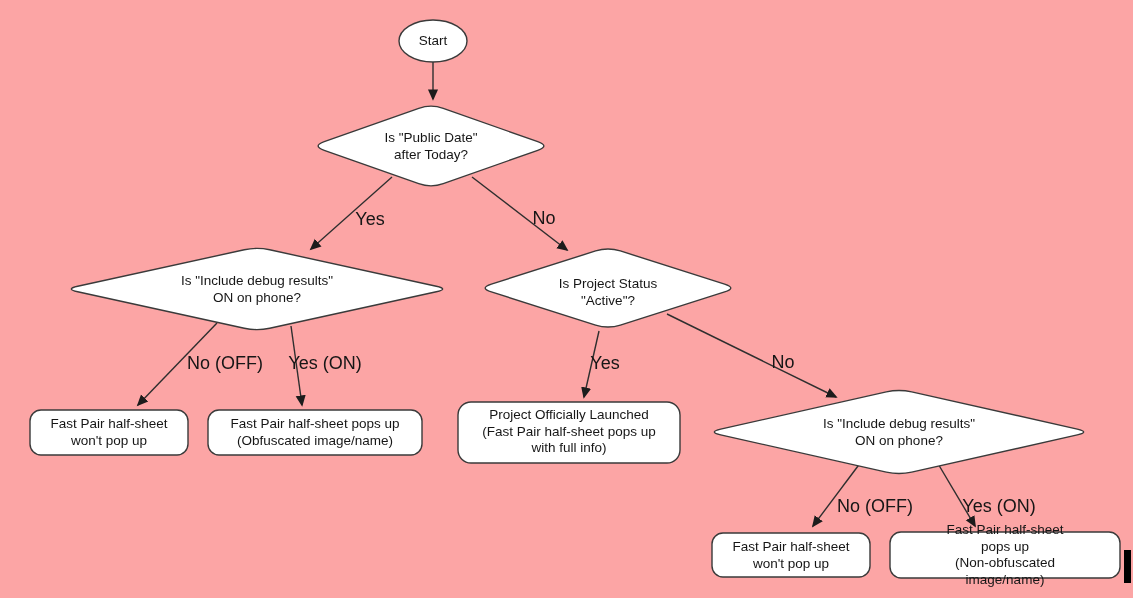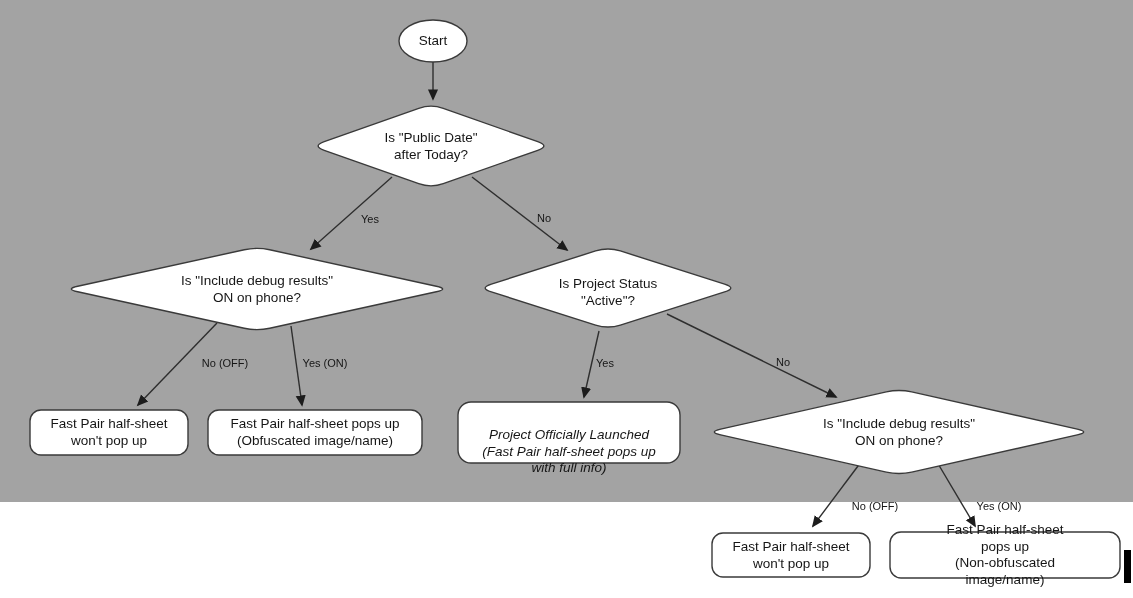--- a/index.html
+++ b/index.html
@@ -4,22 +4,22 @@
 <style>
   html, body {
     margin: 0; padding: 0;
     width: 1133px; height: 598px;
     background: #ffffff;
     overflow: hidden;
     font-family: "Liberation Sans", sans-serif;
   }
   #canvas {
     position: relative;
-    width: 1133px; height: 502px;
-    background: #a3a3a3;
+    width: 1133px; height: 598px;
+    background: #fca5a5;
   }
   svg.layer {
     position: absolute; left: 0; top: 0;
     width: 1133px; height: 598px;
   }
   .shape {
     fill: #ffffff;
     stroke: #3a3a3a;
     stroke-width: 1.4;
   }
@@ -34,21 +34,21 @@
     text-align: center;
     white-space: pre-line;
     font-size: 13.5px;
     line-height: 16.5px;
     color: #161616;
   }
   .edge-label {
     position: absolute;
     transform: translate(-50%, -50%);
     white-space: nowrap;
-    font-size: 11px;
+    font-size: 18px;
     color: #161616;
   }
   .cursor-bar {
     position: absolute;
     left: 1124px; top: 550px;
     width: 7px; height: 33px;
     background: #000000;
   }
 </style>
 </head>
@@ -93,21 +93,21 @@
   <div class="node-label" style="left:257px; top:289px;">Is "Include debug results"
 ON on phone?</div>
   <div class="node-label" style="left:608px; top:292px;">Is Project Status
 "Active"?</div>
   <div class="node-label" style="left:899px; top:432px;">Is "Include debug results"
 ON on phone?</div>
   <div class="node-label" style="left:109px; top:432px;">Fast Pair half-sheet
 won't pop up</div>
   <div class="node-label" style="left:315px; top:432px;">Fast Pair half-sheet pops up
 (Obfuscated image/name)</div>
-  <div class="node-label" style="left:569px; top:452px;font-style:italic;">Project Officially Launched
+  <div class="node-label" style="left:569px; top:432px;">Project Officially Launched
 (Fast Pair half-sheet pops up
 with full info)</div>
   <div class="node-label" style="left:791px; top:555px;">Fast Pair half-sheet
 won't pop up</div>
   <div class="node-label" style="left:1005px; top:555px;">Fast Pair half-sheet pops up
 (Non-obfuscated image/name)</div>
 
   <div class="edge-label" style="left:370px; top:219px;">Yes</div>
   <div class="edge-label" style="left:544px; top:218px;">No</div>
   <div class="edge-label" style="left:225px; top:363px;">No (OFF)</div>

